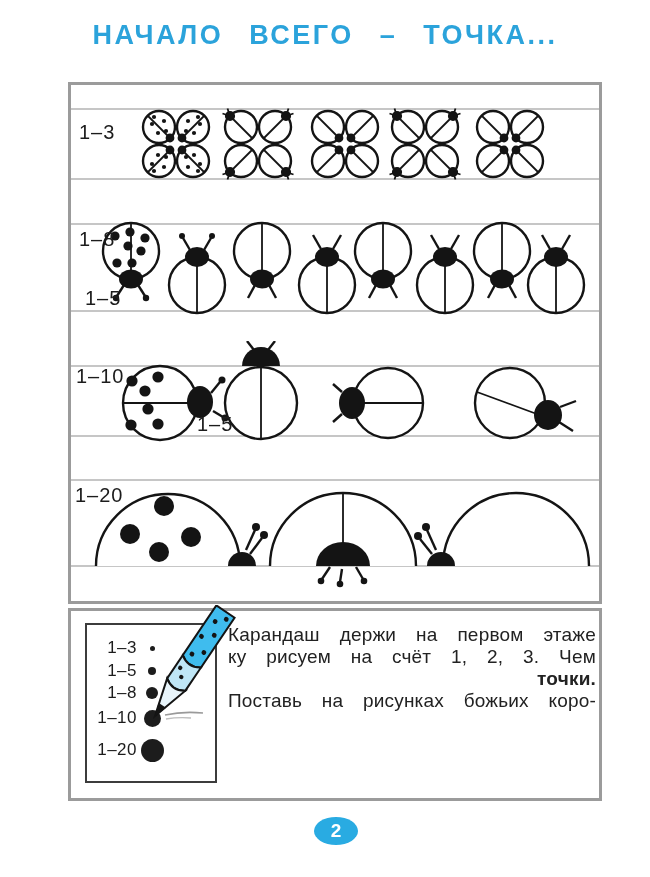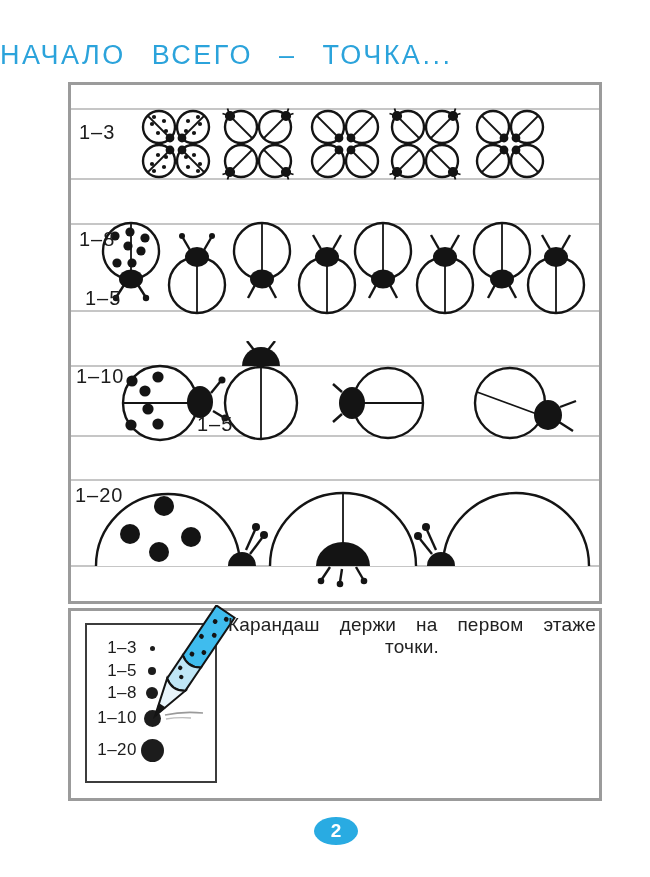--- a/index.html
+++ b/index.html
@@ -1,19 +1,19 @@
 <!DOCTYPE html>
 <html><head>
 <meta charset="utf-8">
 <style>
   html,body{margin:0;padding:0;background:#ffffff;}
   .page{position:relative;width:650px;height:877px;background:#ffffff;overflow:hidden;
         font-family:"Liberation Sans", sans-serif;}
-  .title{position:absolute;left:0;top:40px;width:650px;margin:0;
-         font-size:27px;font-weight:normal;color:#2BA3DB;letter-spacing:2.5px;word-spacing:16px;
+  .title{position:absolute;left:0;top:20px;width:650px;margin:0;text-align:center;
+         font-size:27px;font-weight:bold;color:#2BA3DB;letter-spacing:2.5px;word-spacing:16px;
          font-family:"Liberation Sans", sans-serif;}
   .main-box{position:absolute;left:68px;top:82px;width:528px;height:516px;
             border:3px solid #9B9B9B;background:#fff;}
   .row{position:relative;width:528px;}
   .row1{height:126px;} .row2{height:130px;} .row3{height:125px;} .row4{height:135px;}
   .row svg{position:absolute;left:0;top:0;}
   .row-label{position:absolute;font-size:20px;color:#1c1c1c;letter-spacing:1px;white-space:nowrap;}
   
   .body{fill:#fff;stroke:#141414;stroke-width:2.4px;}
   .thin{stroke:#141414;stroke-width:1.8px;fill:none;}
@@ -26,24 +26,24 @@
   .legend-box{position:absolute;left:14px;top:12px;width:128px;height:156px;
               border:2px solid #3c3c3c;background:#fff;}
   .legend-item{position:absolute;left:0;width:100%;height:24px;display:flex;align-items:center;}
   .legend-label{width:50px;text-align:right;font-size:17px;color:#1c1c1c;letter-spacing:0.5px;}
   .dot-wrap{width:30px;display:flex;justify-content:center;align-items:center;}
   .dot{background:#1c1c1c;border-radius:50%;}
   .d1{width:5px;height:5px;} .d2{width:8px;height:8px;} .d3{width:12px;height:12px;}
   .d4{width:17px;height:17px;} .d5{width:23px;height:23px;}
   .li1{top:11px;} .li2{top:34px;} .li3{top:56px;} .li4{top:81px;} .li5{top:113px;}
   .pencil-svg{position:absolute;left:64px;top:-6px;}
-  .instructions{position:absolute;left:157px;top:3px;width:368px;font-size:19px;line-height:22px;
+  .instructions{position:absolute;left:157px;top:13px;width:368px;font-size:19px;line-height:22px;
                 color:#222;letter-spacing:0.2px;}
   .jl{text-align:justify;text-align-last:justify;}
-  .ll{text-align:center;}
+  .ll{text-align:right;font-weight:bold;}
   .page-badge{position:absolute;left:314px;top:817px;width:44px;height:28px;border-radius:50%;
               background:#29ABE2;color:#fff;font-size:19px;font-weight:bold;text-align:center;
               line-height:28px;}
 </style>
 </head>
 <body>
 
 <svg width="0" height="0" style="position:absolute" aria-hidden="true">
   <defs>
     <g id="cl4">
@@ -318,21 +318,23 @@
             <circle cx="-3" cy="-112" r="2.4"></circle>
             <circle cx="5" cy="-120" r="2.4"></circle>
           <circle cx="0" cy="-47" r="2.2"></circle>
             <circle cx="-6" cy="-54" r="2.2"></circle>
         </g>
       </g>
     </svg>
 
     <div class="instructions">
       <div class="jl">Карандаш держи на первом этаже</div>
+      <div class="jl">ку рисуем на счёт 1, 2, 3. Чем</div>
       <div class="ll">точки.</div>
+      <div class="jl">Поставь на рисунках божьих коро-</div>
     </div>
   </div>
 
   <div class="page-badge">
     <span>2</span>
   </div>
 
 </div>
 
 </body></html>

